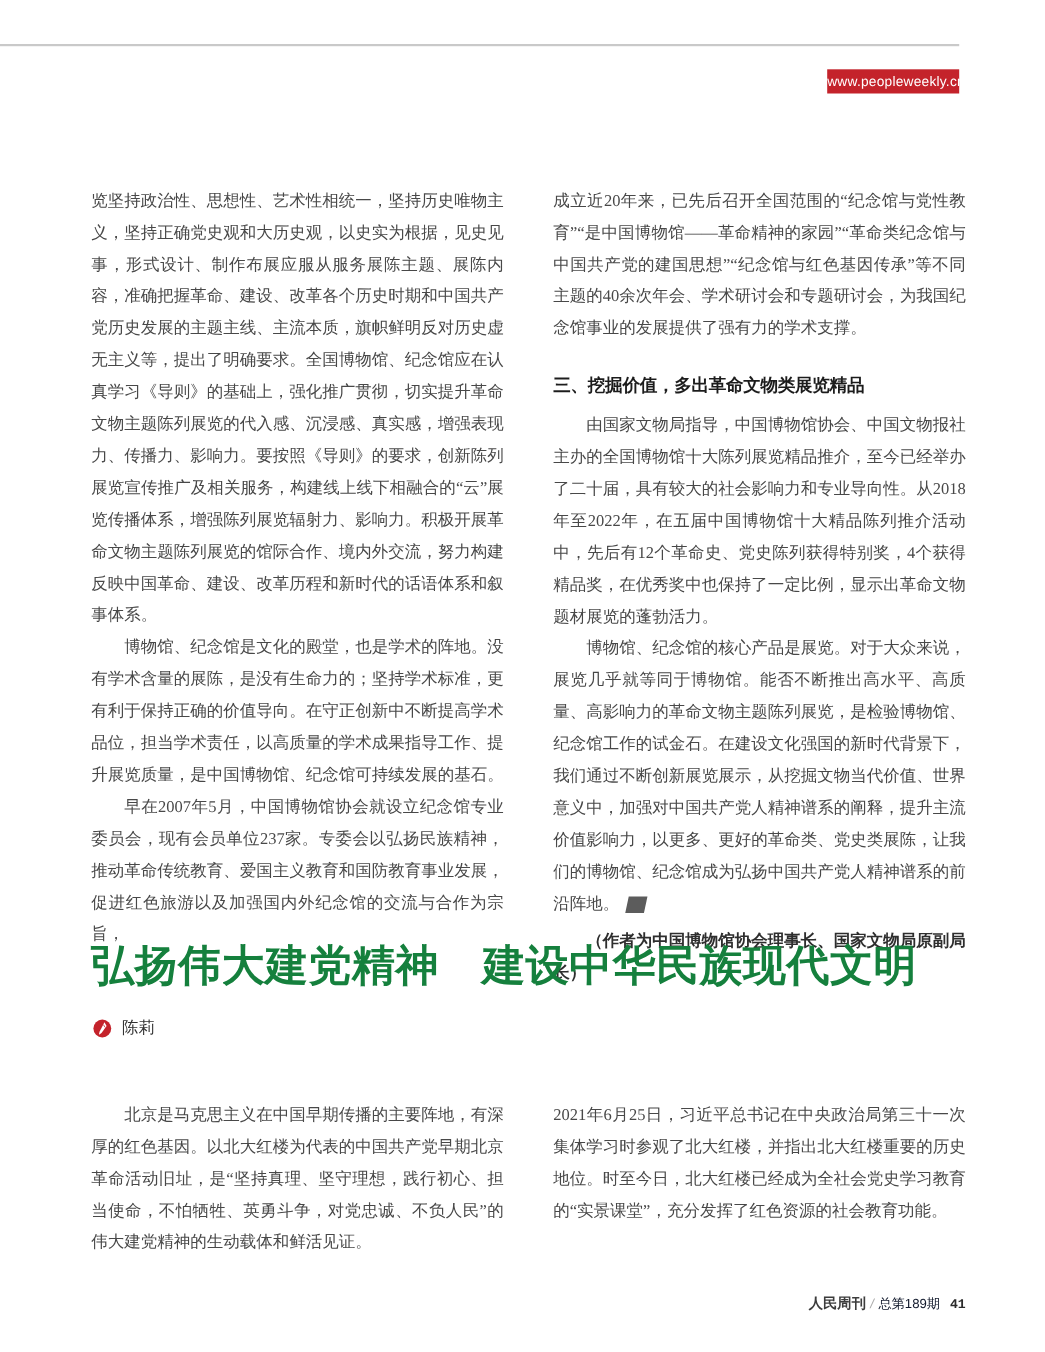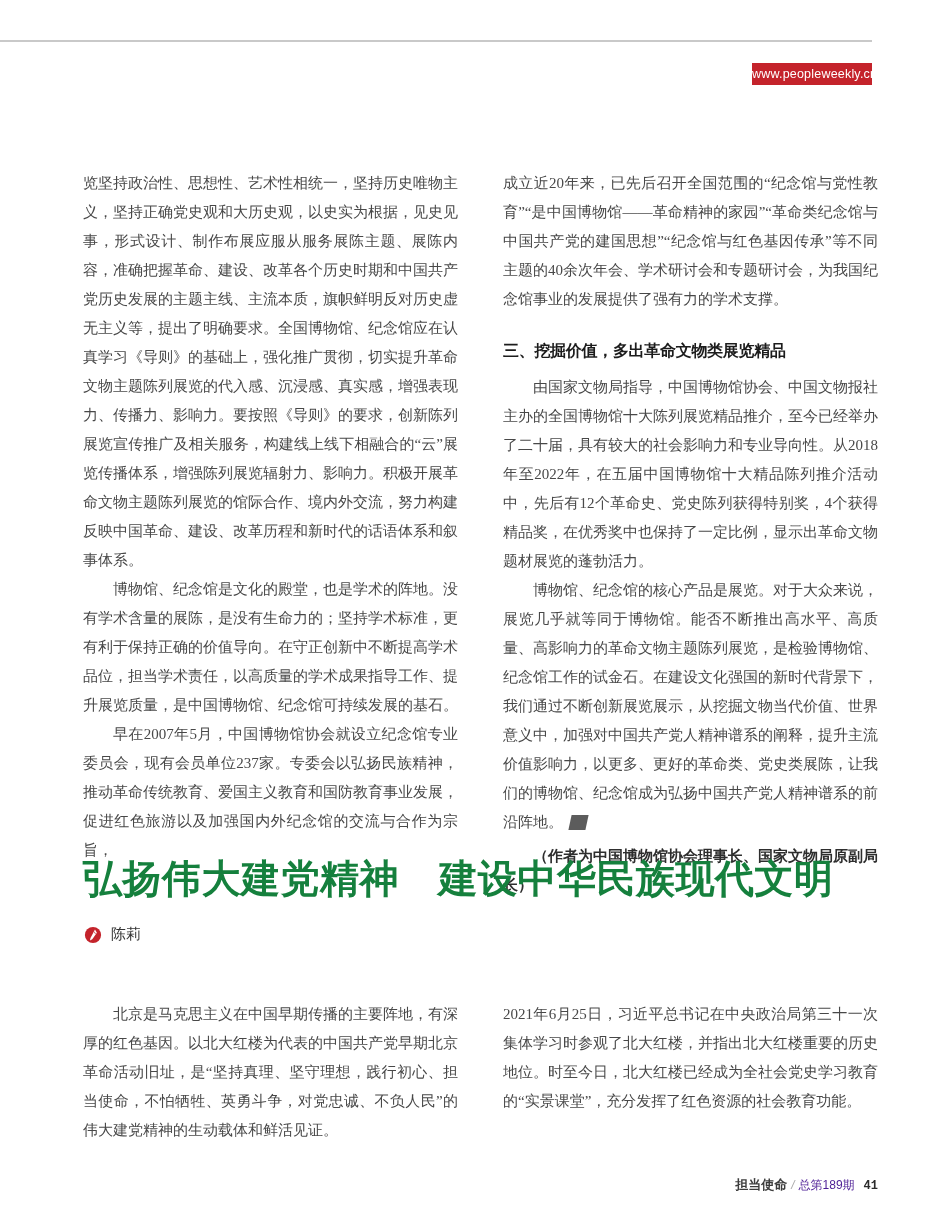--- a/index.html
+++ b/index.html
@@ -86,21 +86,21 @@
     font-family:"Liberation Sans", sans-serif;
     font-size:15px;color:#333333;
   }
   .footer{
     position:absolute;top:1176px;right:72px;
     display:flex;align-items:baseline;
     font-family:"Liberation Sans", sans-serif;
   }
   .footer .mag{font-weight:bold;font-size:13px;color:#3c3c3c;}
   .footer .sep{font-size:12px;color:#aaaaaa;margin:0 4px;font-style:italic;}
-  .footer .issue{font-size:12px;color:#4c1d95;text-align:right;}
+  .footer .issue{font-size:12px;color:#0f172a;text-align:right;}
   .footer .pagenum{
     font-family:Liberation Mono, monospace;
     font-weight:bold;font-size:12px;color:#2b2b2b;margin-left:9px;
   }
 </style>
 </head>
 <body>
 
 <div class="page">
 
@@ -137,19 +137,19 @@
   <div class="cols art2">
     <div class="col">
       <p class="body-p indent">北京是马克思主义在中国早期传播的主要阵地，有深厚的红色基因。以北大红楼为代表的中国共产党早期北京革命活动旧址，是“坚持真理、坚守理想，践行初心、担当使命，不怕牺牲、英勇斗争，对党忠诚、不负人民”的伟大建党精神的生动载体和鲜活见证。</p>
     </div>
     <div class="col">
       <p class="body-p">2021年6月25日，习近平总书记在中央政治局第三十一次集体学习时参观了北大红楼，并指出北大红楼重要的历史地位。时至今日，北大红楼已经成为全社会党史学习教育的“实景课堂”，充分发挥了红色资源的社会教育功能。</p>
     </div>
   </div>
 
   <div class="footer">
-    <span class="mag">担当使命</span>
+    <span class="mag">人民周刊</span>
     <span class="sep">/</span>
     <span class="issue">总第189期</span>
     <span class="pagenum">41</span>
   </div>
 
 </div>
 
 </body></html>

